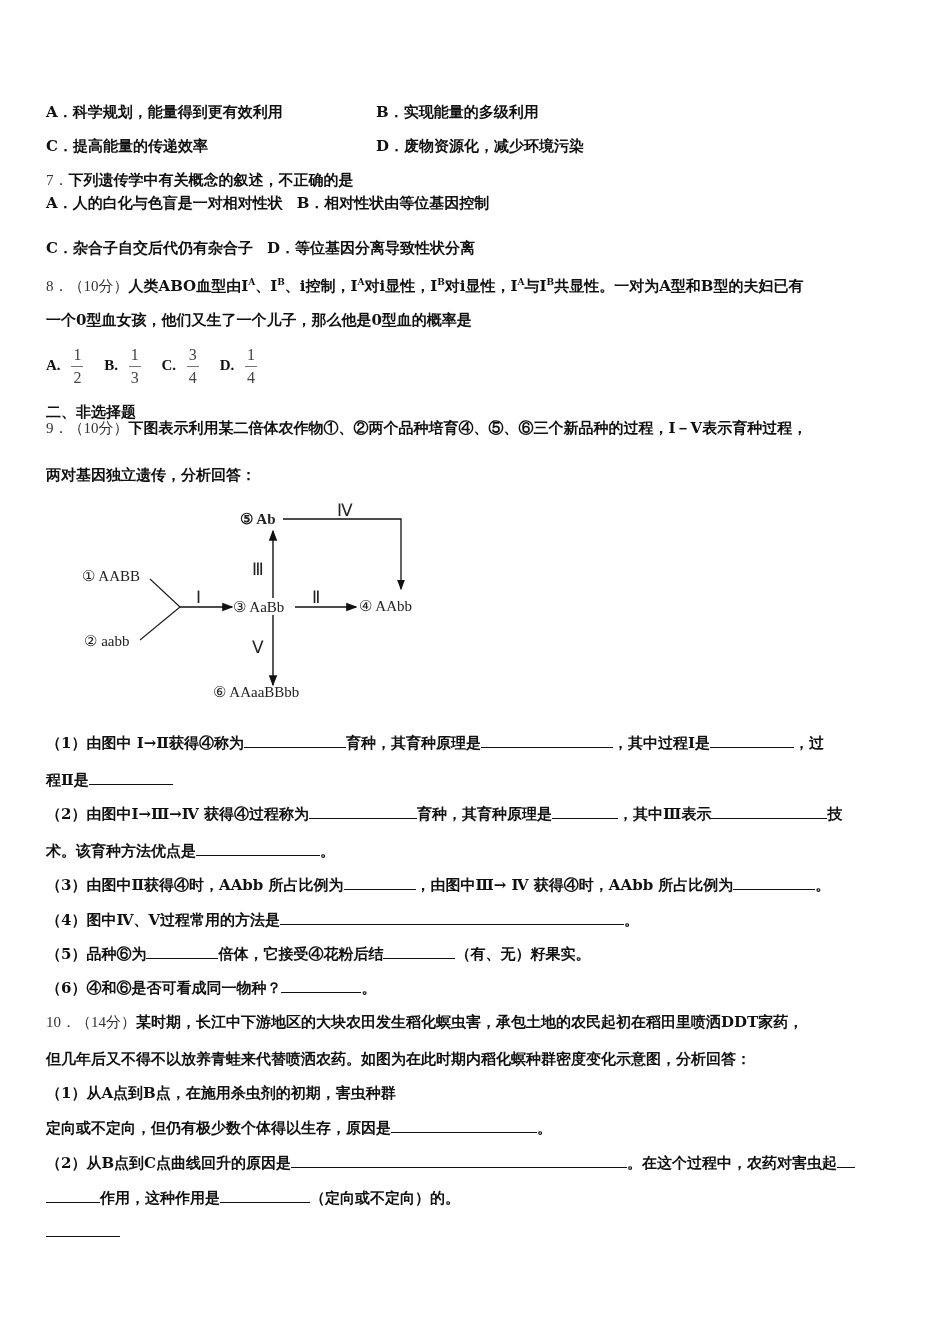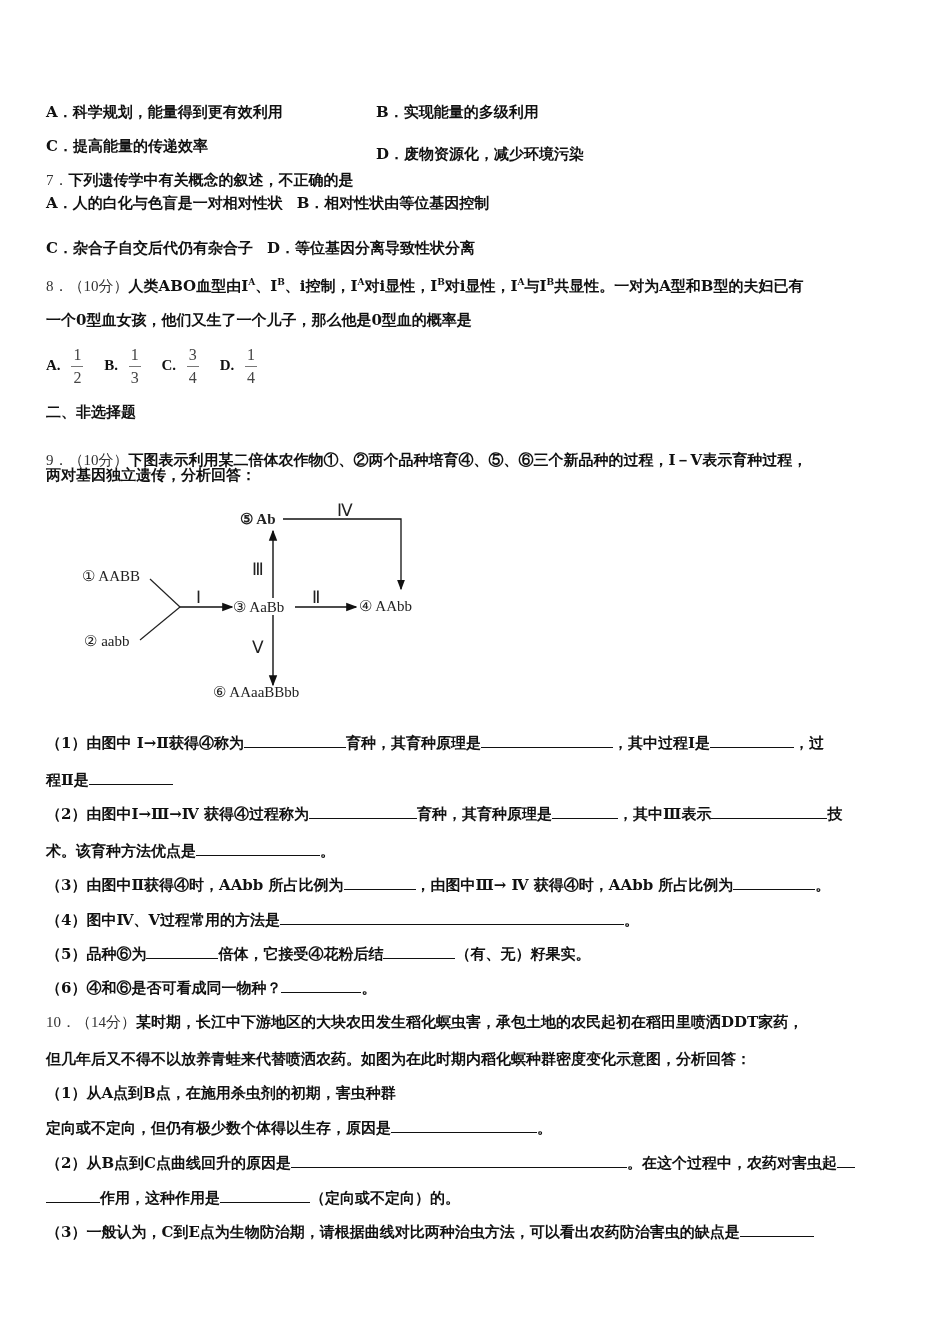--- a/index.html
+++ b/index.html
@@ -17,21 +17,21 @@
   .diagram { position: absolute; left: 70px; top: 495px; width: 380px; height: 220px; }
   .dlabel { position: absolute; font-family: "Liberation Serif", serif; font-size: 15px; color: #222; white-space: nowrap; }
   .roman { position: absolute; font-family: "Liberation Serif", serif; font-size: 17px; color: #222; }
 </style>
 </head>
 <body>
 
 <div class="line b" style="top:102px;">A．科学规划，能量得到更有效利用</div>
 <div class="line b" style="top:102px; left:376px;">B．实现能量的多级利用</div>
 <div class="line b" style="top:136px;">C．提高能量的传递效率</div>
-<div class="line b" style="top:144px; left:376px;">D．废物资源化，减少环境污染</div>
+<div class="line b" style="top:136px; left:376px;">D．废物资源化，减少环境污染</div>
 
 <div class="line" style="top:170px;">
   <span class="qnum">7．</span><span class="b">下列遗传学中有关概念的叙述，不正确的是</span>
 </div>
 <div class="line b" style="top:193px;">
   <span>A．人的白化与色盲是一对相对性状</span><span style="display:inline-block;width:14px;"></span><span>B．相对性状由等位基因控制</span>
 </div>
 <div class="line b" style="top:238px;">
   <span>C．杂合子自交后代仍有杂合子</span><span style="display:inline-block;width:14px;"></span><span>D．等位基因分离导致性状分离</span>
 </div>
@@ -63,21 +63,21 @@
   <span class="opt-label" style="margin-left:10px;">D.</span>
   <span class="frac">
       <span>1</span>
       <span class="bar"></span>
       <span>4</span>
     </span>
 </div>
 
 <div class="line b" style="top:402px;">二、非选择题</div>
 
-<div class="line" style="top:450px;">
+<div class="line" style="top:418px;">
   <span class="qnum">9．（10分）</span><span class="b">下图表示利用某二倍体农作物①、②两个品种培育④、⑤、⑥三个新品种的过程，Ⅰ－Ⅴ表示育种过程，</span>
 </div>
 <div class="line b" style="top:465px;">两对基因独立遗传，分析回答：</div>
 
 <div class="diagram">
   <svg width="380" height="220" viewBox="0 0 380 220" style="position:absolute;left:0;top:0;">
     <defs>
       <marker id="ah" markerWidth="8" markerHeight="8" refX="7" refY="4" orient="auto">
         <path d="M0,1 L8,4 L0,7 Z" fill="#111"></path>
       </marker>
@@ -147,14 +147,14 @@
 <div class="line b" style="top:1117px;">
   <span>定向或不定向，但仍有极少数个体得以生存，原因是</span><span class="blank" style="width:146px;"></span><span>。</span>
 </div>
 <div class="line b" style="top:1152px;">
   <span>（2）从B点到C点曲线回升的原因是</span><span class="blank" style="width:336px;"></span><span>。在这个过程中，农药对害虫起</span><span class="blank" style="width:18px;"></span>
 </div>
 <div class="line b" style="top:1187px;">
   <span class="blank" style="width:54px;"></span><span>作用，这种作用是</span><span class="blank" style="width:90px;"></span><span>（定向或不定向）的。</span>
 </div>
 <div class="line b" style="top:1221px;">
-  <span>（3）一般认为，C到E点为生物防治期，请根据曲线对比两种治虫方法，可以看出农药防治害虫的缺点是</span><span class="blank" style="width:74px;"></span>
+  <span class="blank" style="width:74px;"></span>
 </div>
 
 </body></html>

